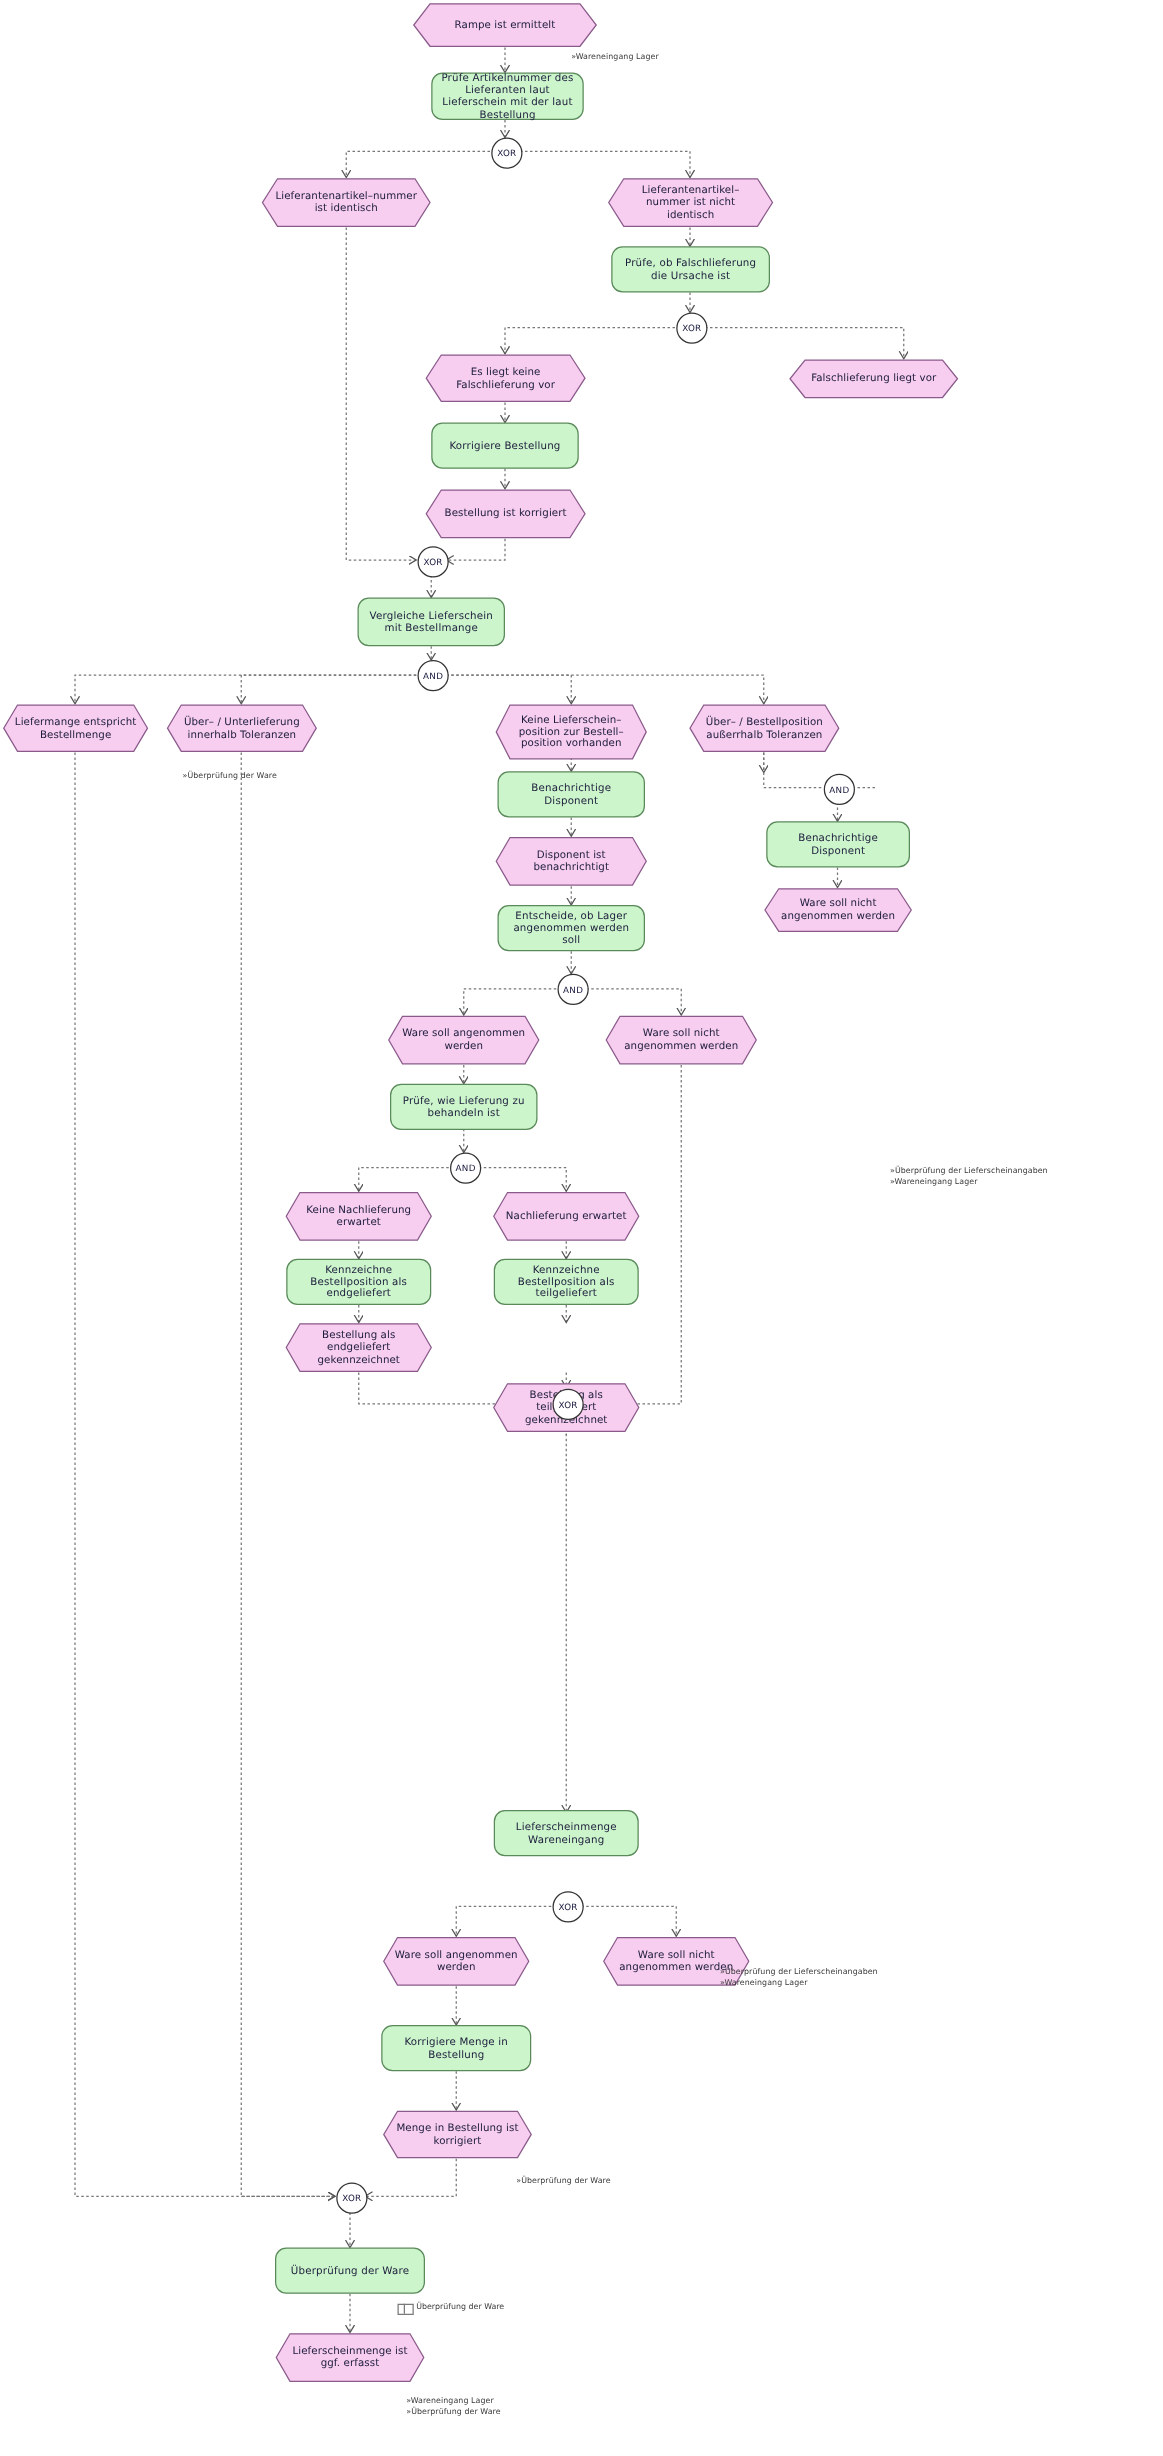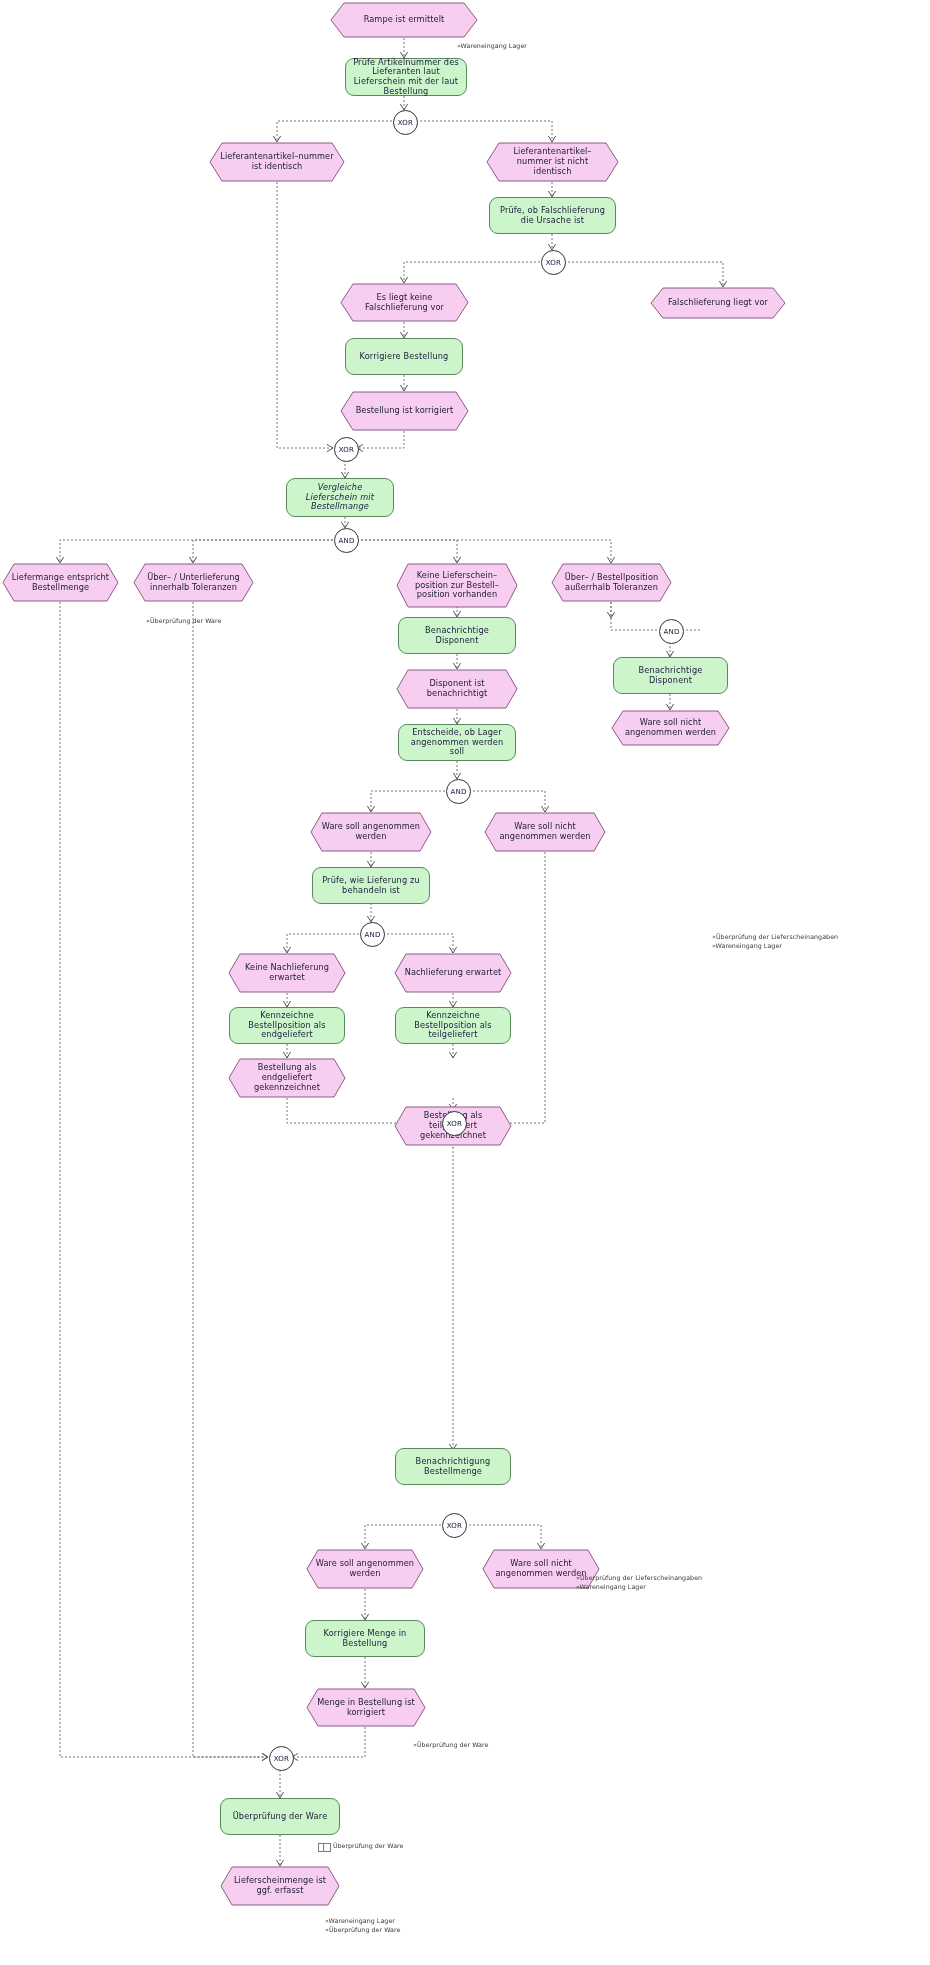--- a/index.html
+++ b/index.html
@@ -257,39 +257,39 @@
 
   <div class="connector" style="left:541px; top:250px;">XOR</div>
 
   <div class="event-wrap" style="left:340px; top:283px; width:129px; height:39px;">
     <svg width="129" height="39" viewBox="0 0 129 39">
         <polygon points="13,1 116,1 128,19.5 116,38 13,38 1,19.5" fill="#f7cdf0" stroke="#8a5a8a" stroke-width="1"></polygon>
       </svg>
     <div class="event-label">Es liegt keine Falschlieferung vor</div>
   </div>
 
-  <div class="event-wrap" style="left:650px; top:287px; width:136px; height:32px;">
+  <div class="event-wrap" style="left:631px; top:287px; width:136px; height:32px;">
     <svg width="136" height="32" viewBox="0 0 136 32">
         <polygon points="13,1 123,1 135,16 123,31 13,31 1,16" fill="#f7cdf0" stroke="#8a5a8a" stroke-width="1"></polygon>
       </svg>
     <div class="event-label">Falschlieferung liegt vor</div>
   </div>
 
   <div class="node function" style="left:345px; top:338px; width:118px; height:37px;">Korrigiere Bestellung</div>
 
   <div class="event-wrap" style="left:340px; top:391px; width:129px; height:40px;">
     <svg width="129" height="40" viewBox="0 0 129 40">
         <polygon points="13,1 116,1 128,20 116,39 13,39 1,20" fill="#f7cdf0" stroke="#8a5a8a" stroke-width="1"></polygon>
       </svg>
     <div class="event-label">Bestellung ist korrigiert</div>
   </div>
 
   <div class="connector" style="left:334px; top:437px;">XOR</div>
 
-  <div class="node function" style="left:286px; top:478px; width:108px; height:39px;font-style:italic;">Vergleiche Lieferschein mit Bestellmange</div>
+  <div class="node function" style="left:286px; top:478px; width:118px; height:39px;">Vergleiche Lieferschein mit Bestellmange</div>
 
   <div class="connector" style="left:334px; top:528px;">AND</div>
 
   <div class="event-wrap" style="left:2px; top:563px; width:117px; height:39px;">
     <svg width="117" height="39" viewBox="0 0 117 39">
         <polygon points="12,1 105,1 116,19.5 105,38 12,38 1,19.5" fill="#f7cdf0" stroke="#8a5a8a" stroke-width="1"></polygon>
       </svg>
     <div class="event-label" style="padding:0 8px;">Liefermange entspricht Bestellmenge</div>
   </div>
 
@@ -388,21 +388,21 @@
 
   <div class="event-wrap" style="left:394px; top:1058px; width:118px; height:40px;margin-top:48px;">
     <svg width="118" height="40" viewBox="0 0 118 40">
         <polygon points="12,1 106,1 117,20 106,39 12,39 1,20" fill="#f7cdf0" stroke="#8a5a8a" stroke-width="1"></polygon>
       </svg>
     <div class="event-label" style="padding:0 8px;">Bestellung als teilgeliefert gekennzeichnet</div>
   </div>
 
   <div class="connector" style="left:442px; top:1111px;">XOR</div>
 
-  <div class="node function" style="left:395px; top:1448px; width:116px; height:37px;">Benachrichtigung Bestellmenge</div>
+  <div class="node function" style="left:395px; top:1448px; width:116px; height:37px;">Lieferscheinmenge Wareneingang</div>
 
   <div class="connector" style="left:442px; top:1513px;">XOR</div>
 
   <div class="event-wrap" style="left:306px; top:1549px; width:118px; height:40px;">
     <svg width="118" height="40" viewBox="0 0 118 40">
         <polygon points="12,1 106,1 117,20 106,39 12,39 1,20" fill="#f7cdf0" stroke="#8a5a8a" stroke-width="1"></polygon>
       </svg>
     <div class="event-label" style="padding:0 8px;">Ware soll angenommen werden</div>
   </div>
 

